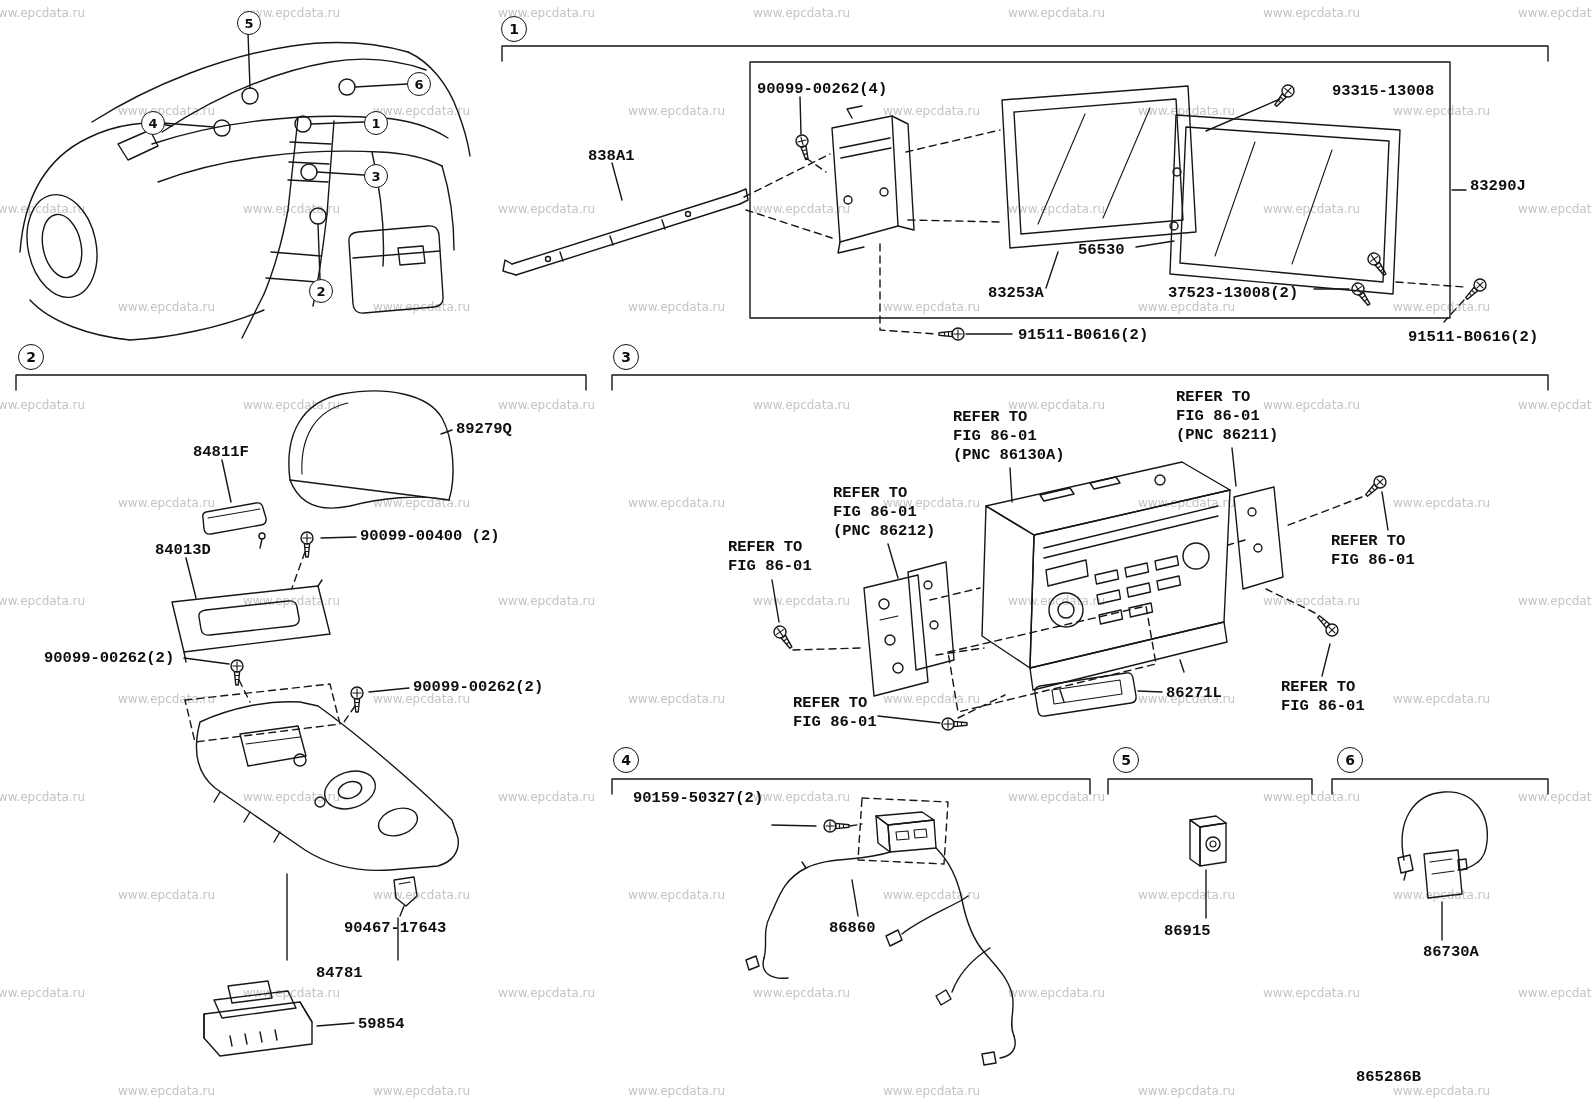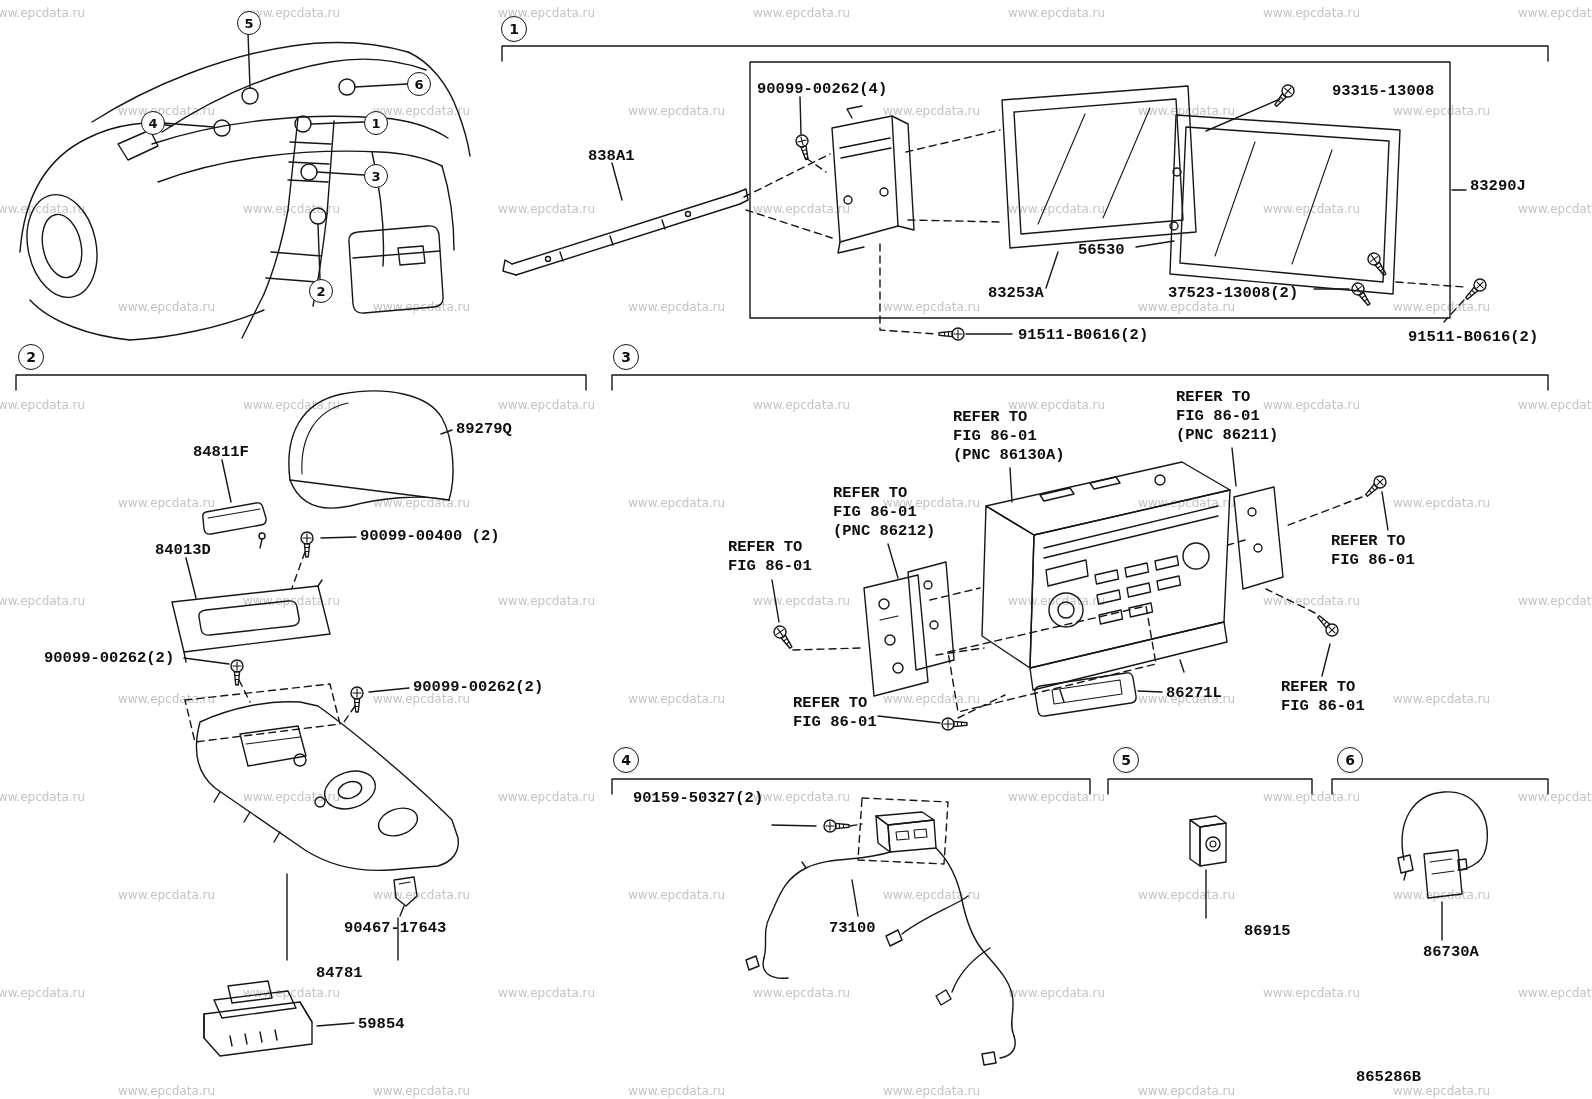--- a/index.html
+++ b/index.html
@@ -448,19 +448,19 @@
 FIG 86-01</div>
   <div class="pl" style="left:1331px;top:532px">REFER TO
 FIG 86-01</div>
   <div class="pl" style="left:1281px;top:678px">REFER TO
 FIG 86-01</div>
   <div class="pl" style="left:793px;top:694px">REFER TO
 FIG 86-01</div>
   <div class="pl" style="left:1166px;top:684px">86271L</div>
 
   <div class="pl" style="left:633px;top:789px">90159-50327(2)</div>
-  <div class="pl" style="left:829px;top:919px">73100</div>
-
-  <div class="pl" style="left:1244px;top:922px">86915</div>
+  <div class="pl" style="left:829px;top:919px">86860</div>
+
+  <div class="pl" style="left:1164px;top:922px">86915</div>
   <div class="pl" style="left:1423px;top:943px">86730A</div>
 
   <div class="pl" style="left:1356px;top:1068px">865286B</div>
 </div>
 
 </body></html>

